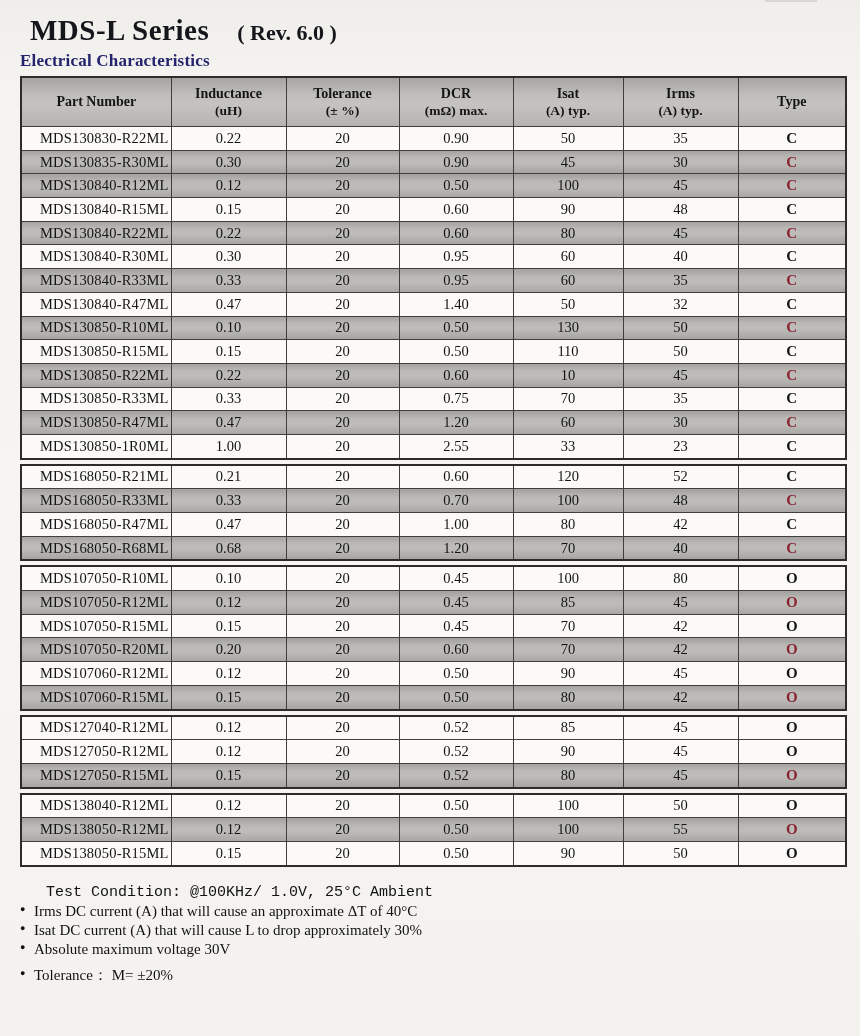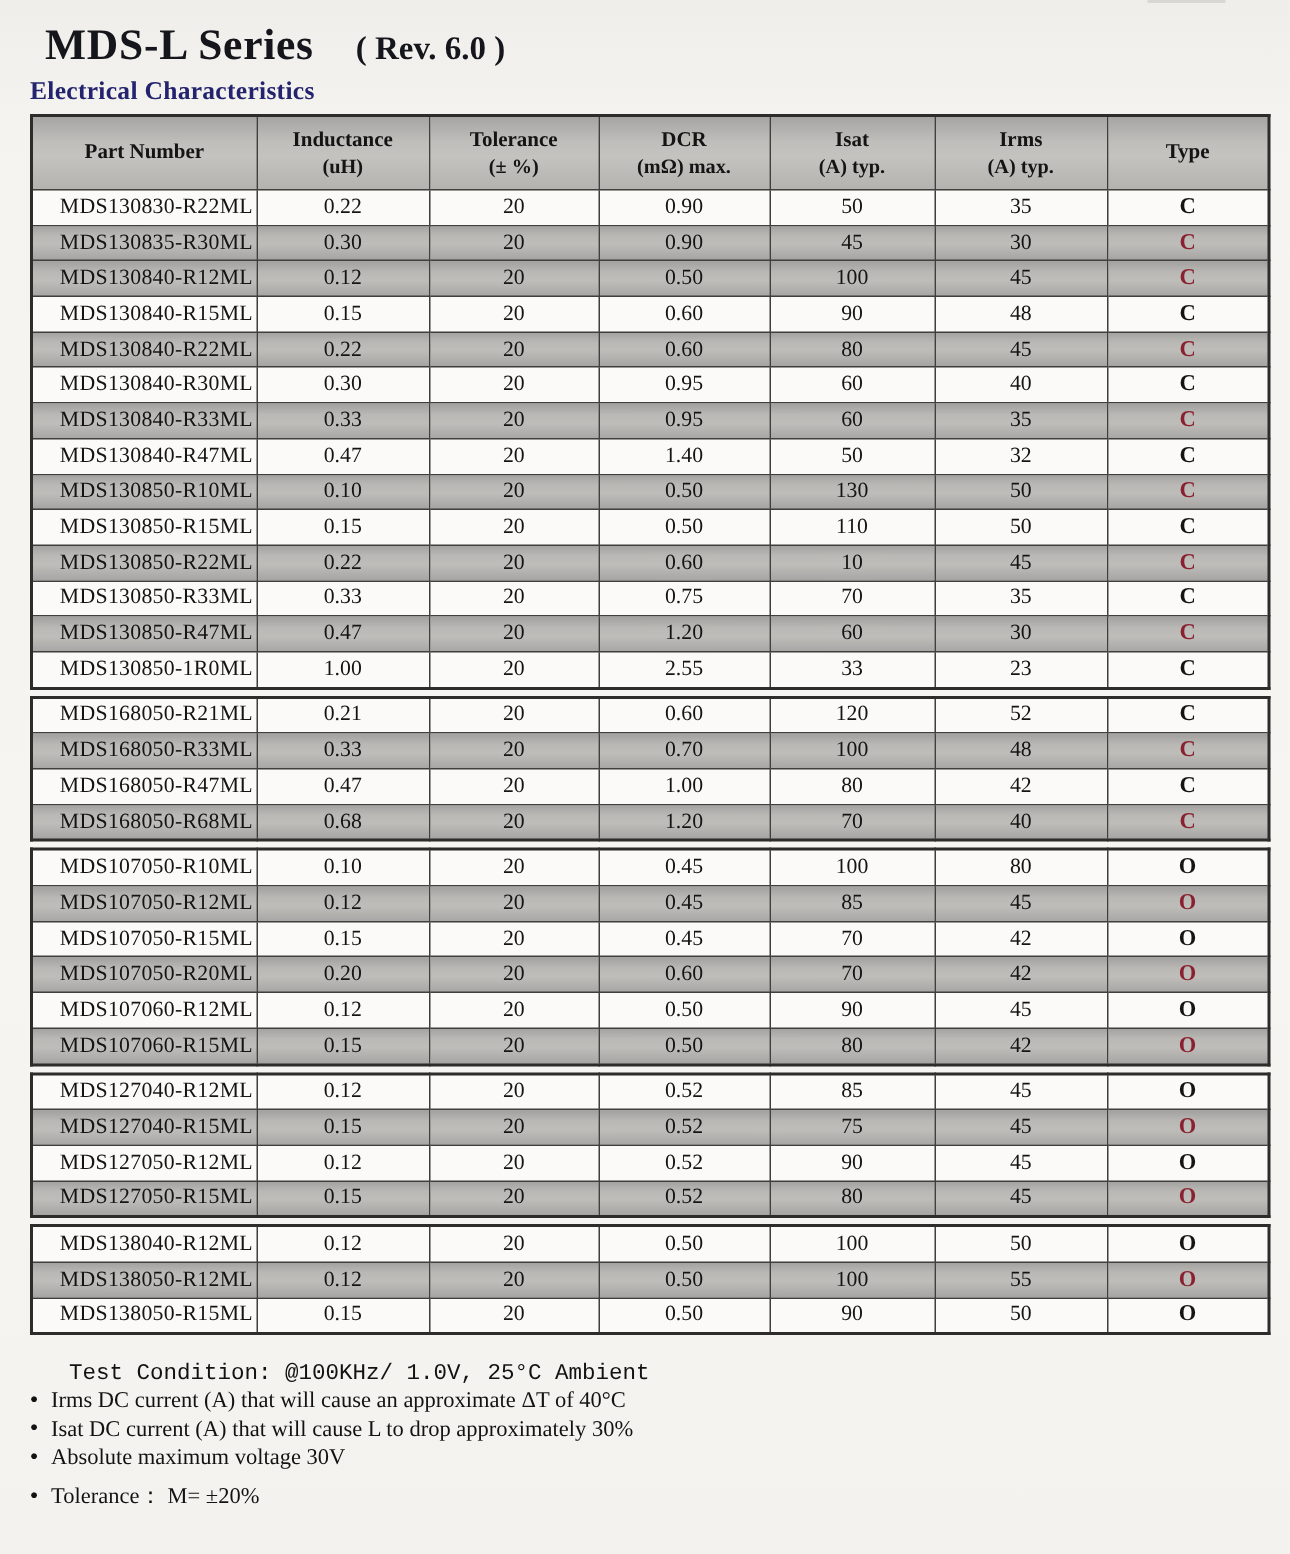--- a/index.html
+++ b/index.html
@@ -411,29 +411,20 @@
         <tbody>
           <tr class="white">
             <td class="part">MDS127040-R12ML</td>
             <td>0.12</td>
             <td>20</td>
             <td>0.52</td>
             <td>85</td>
             <td>45</td>
             <td class="type">O</td>
           </tr>
-          <tr class="gray">
-            <td class="part">MDS127040-R15ML</td>
-            <td>0.15</td>
-            <td>20</td>
-            <td>0.52</td>
-            <td>75</td>
-            <td>45</td>
-            <td class="type">O</td>
-          </tr>
           <tr class="white">
             <td class="part">MDS127050-R12ML</td>
             <td>0.12</td>
             <td>20</td>
             <td>0.52</td>
             <td>90</td>
             <td>45</td>
             <td class="type">O</td>
           </tr>
           <tr class="gray">

